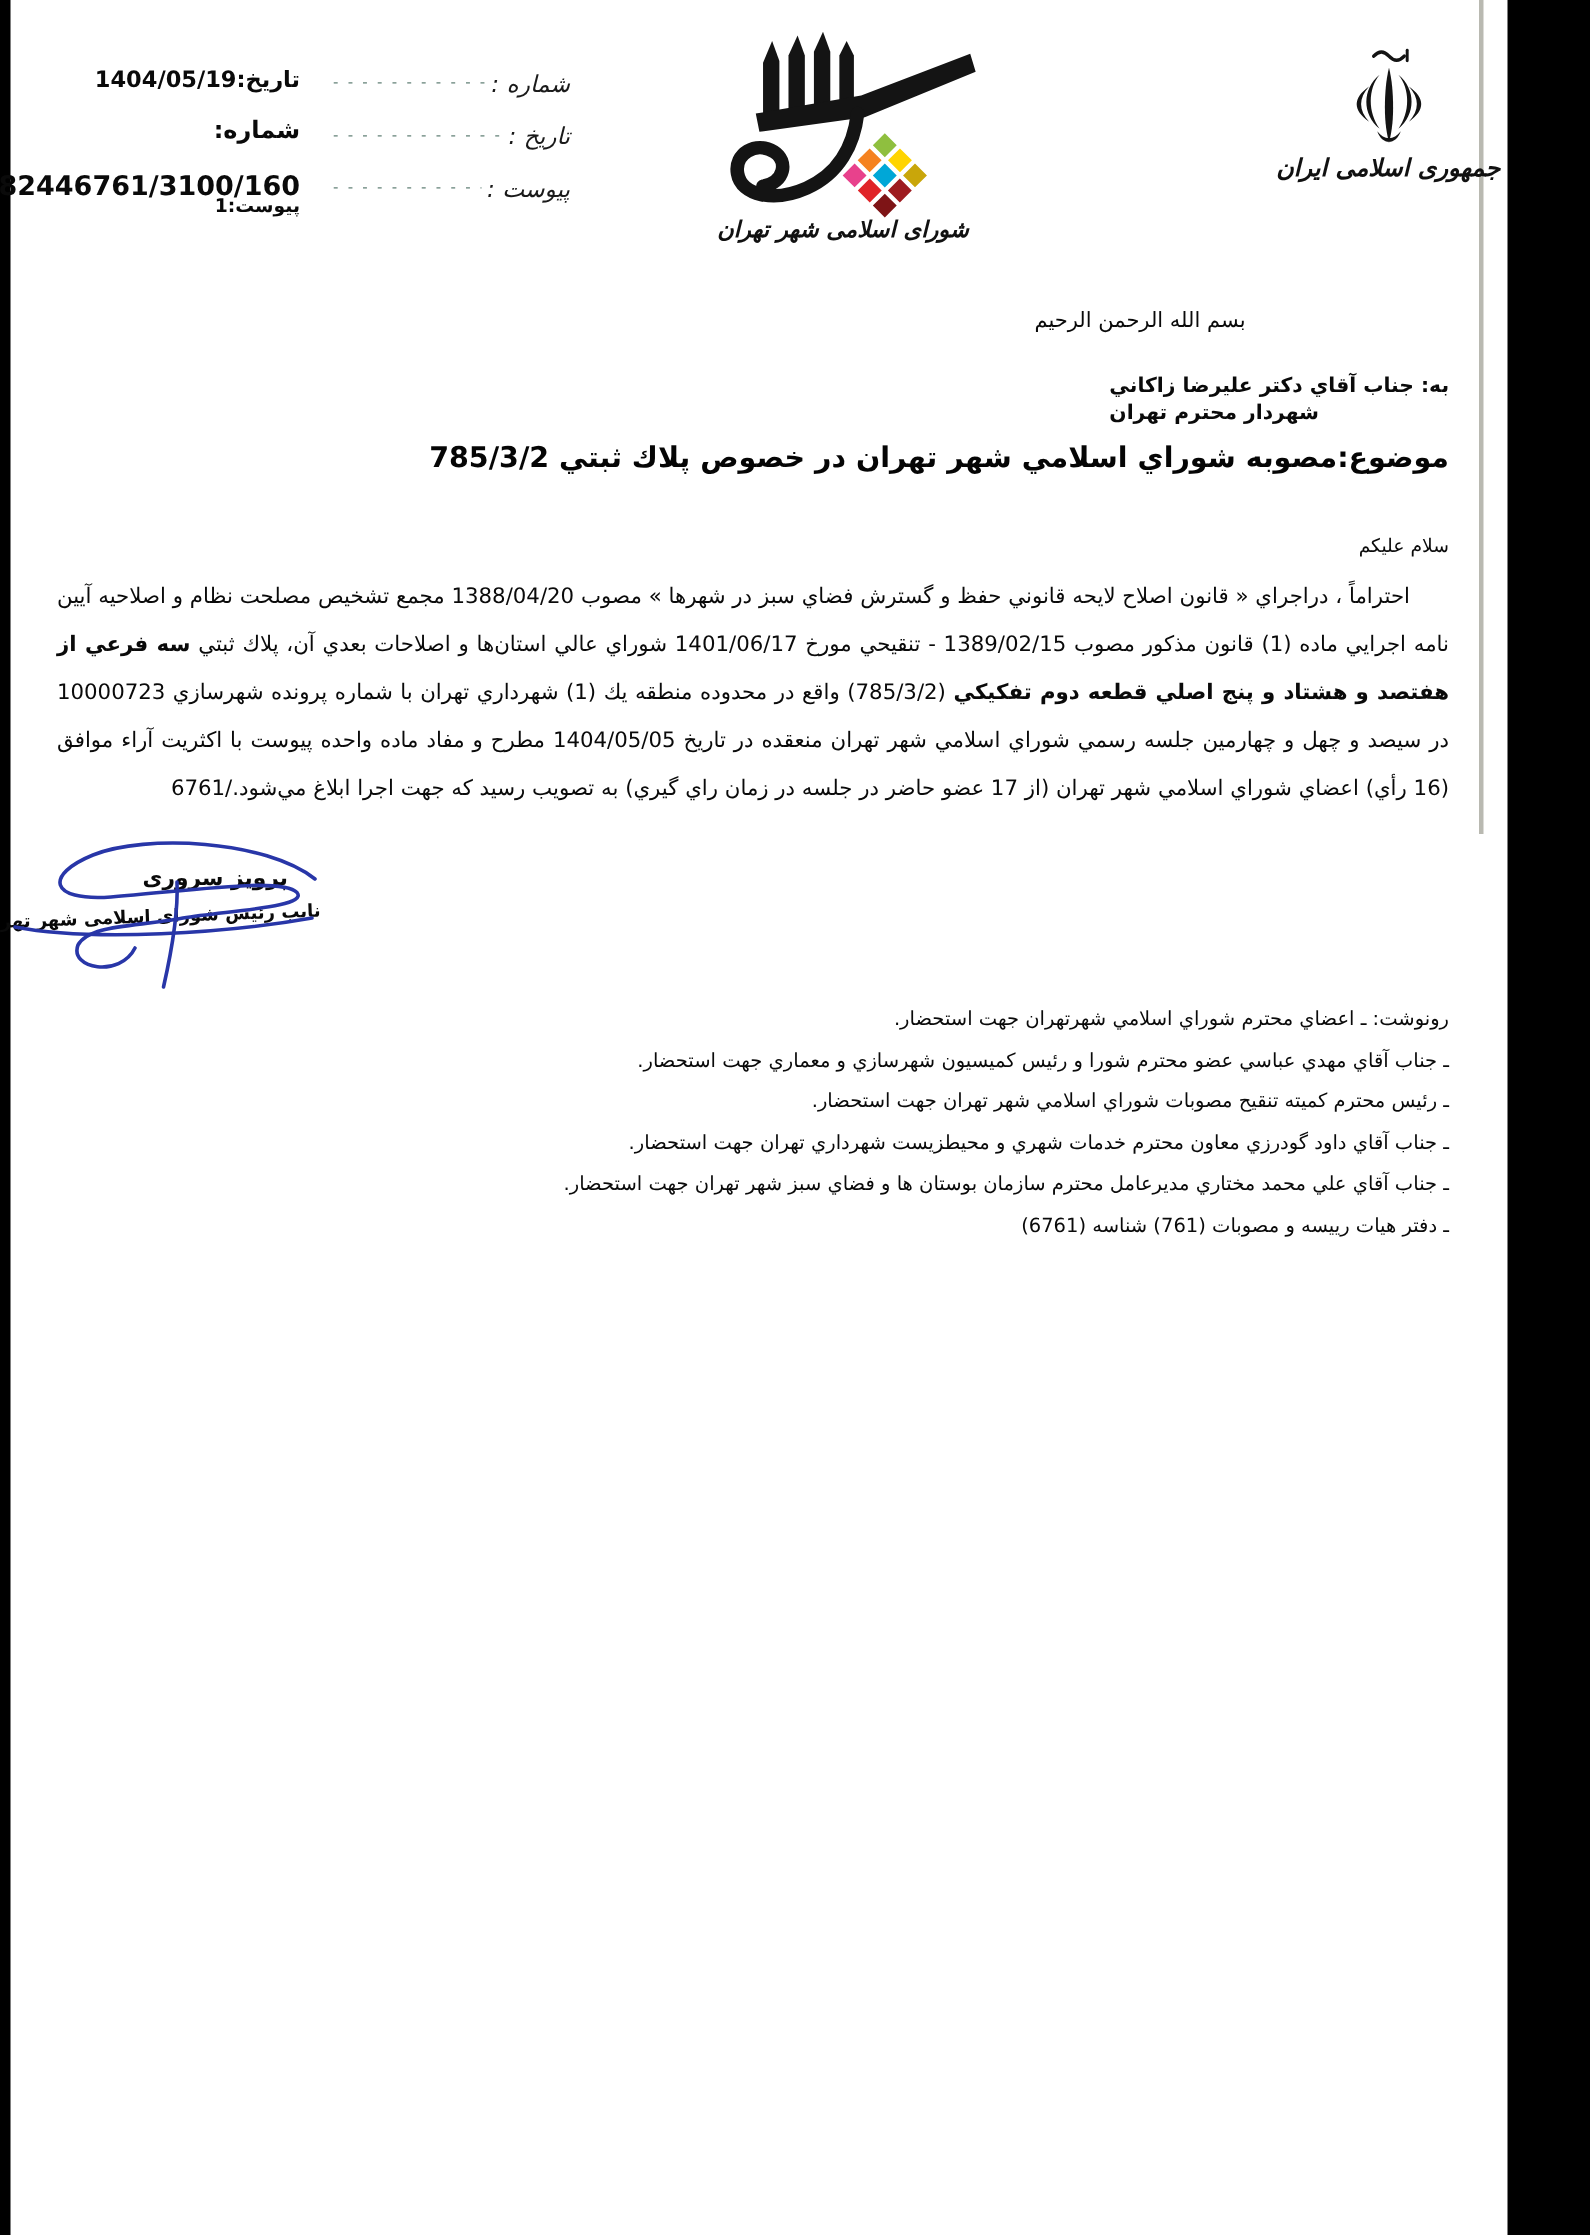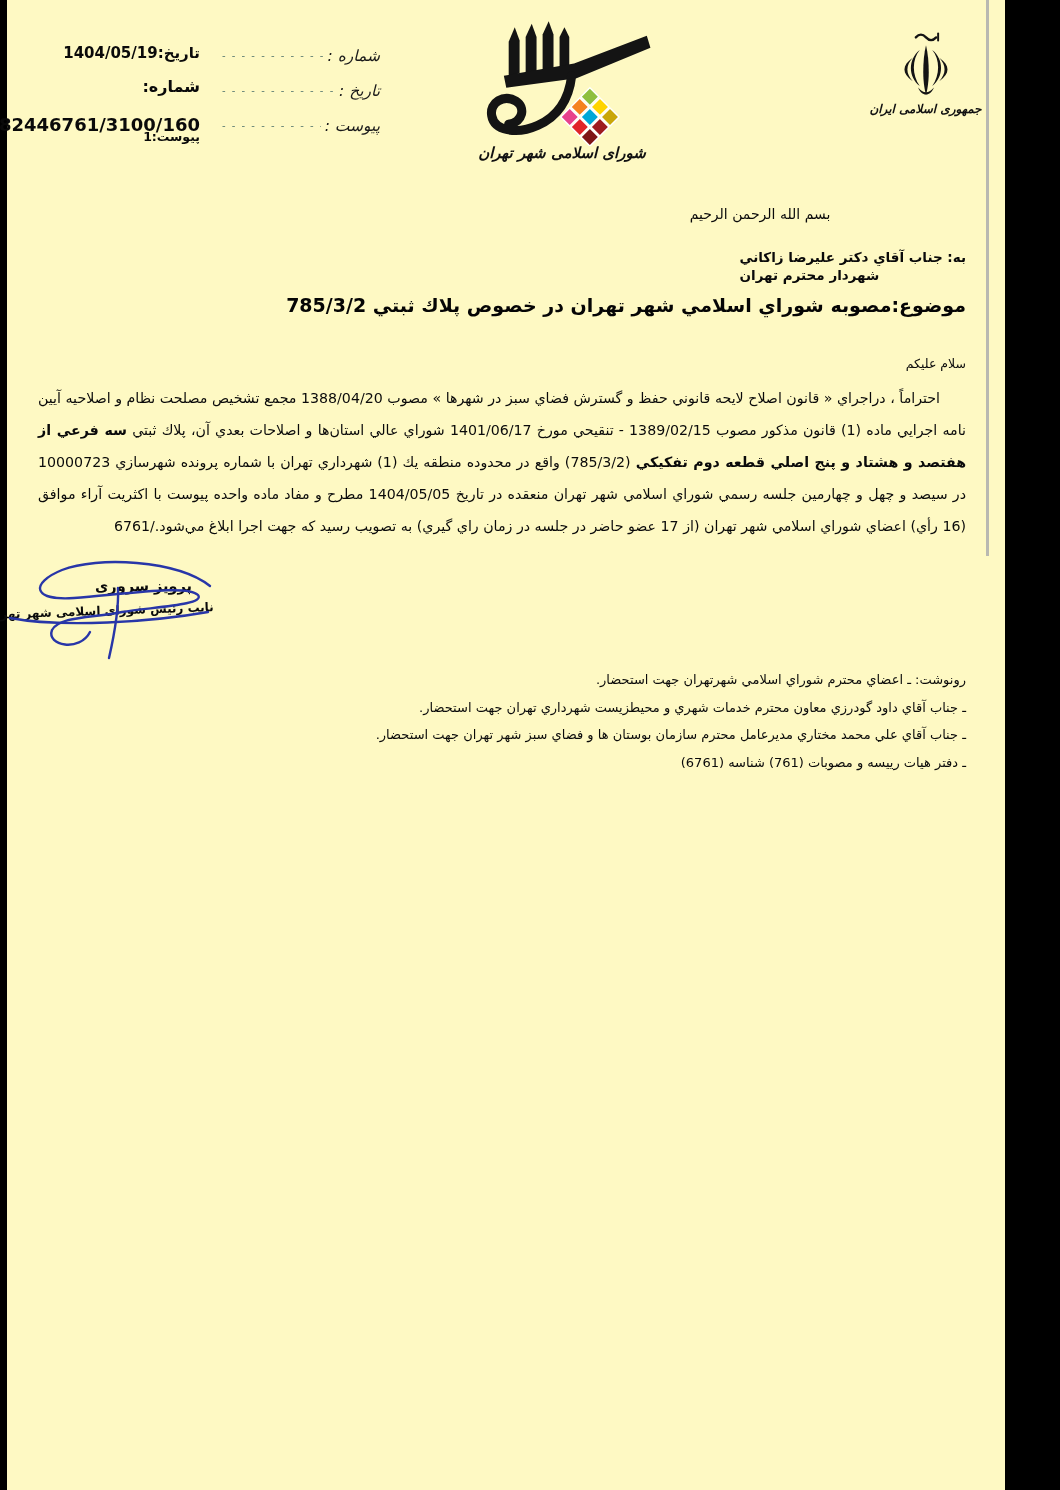--- a/index.html
+++ b/index.html
@@ -1,20 +1,20 @@
 <!DOCTYPE html>
 <html lang="fa"><head>
 <meta charset="utf-8">
 <style>
   * { margin:0; padding:0; box-sizing:border-box; }
   html,body { background:#222; }
   body { font-family:"DejaVu Sans", sans-serif; }
   .page {
     position:relative; width:1060px; height:1490px;
-    background:#fef9c3; overflow:hidden; margin:0 auto;
+    background:#ffffff; overflow:hidden; margin:0 auto;
   }
   .edge-left  { position:absolute; left:0; top:0; width:7px;  height:1490px; background:#000; }
   .edge-right { position:absolute; left:1005px; top:0; width:55px; height:1490px; background:#000; }
   .fold-line  { position:absolute; left:986px; top:0; width:3px; height:556px; background:#b9b9b1; }
 
   
   .info-block { position:absolute; left:30px; top:44px; width:170px; direction:rtl; text-align:right; color:#0a0a0a; }
   .info-date  { font-weight:bold; font-size:15px; white-space:nowrap; }
   .info-number-label { font-weight:bold; font-size:16px; margin-top:15px; }
   .info-number { font-weight:bold; font-size:18px; margin-top:18px; white-space:nowrap; }
@@ -25,21 +25,21 @@
   .form-row { height:35px; display:flex; align-items:center; gap:4px; }
   .ff-label { font-size:15.5px; font-style:italic; font-weight:normal; color:#1a1a1a; white-space:nowrap; }
   .ff-dots  { font-size:10px; color:#5d7c72; letter-spacing:1.5px; white-space:nowrap; overflow:hidden; direction:ltr; }
 
   
   .council-logo { position:absolute; left:462px; top:20px; width:200px; height:148px; text-align:center; }
   .council-caption { font-size:15px; font-weight:bold; font-style:italic; color:#111; margin-top:-6px; white-space:nowrap; }
 
   
   .iran-emblem { position:absolute; left:848px; top:28px; width:155px; text-align:center; }
-  .iran-caption { font-size:12px; font-weight:bold; font-style:italic; color:#111; margin-top:-2px; white-space:nowrap; }
+  .iran-caption { font-size:16px; font-weight:bold; font-style:italic; color:#111; margin-top:-2px; white-space:nowrap; }
 
   
   .bismillah { position:absolute; left:630px; top:206px; width:260px; text-align:center; font-size:14px; color:#0a0a0a; }
   .to-block { position:absolute; right:94px; top:248px; direction:rtl; text-align:left; font-weight:bold; font-size:13.5px; line-height:18px; color:#0a0a0a; }
   .subject  { position:absolute; right:94px; top:294px; direction:rtl; text-align:right; font-weight:bold; font-size:19px; color:#050505; white-space:nowrap; }
   .salutation { position:absolute; right:94px; top:356px; direction:rtl; font-size:12.5px; color:#0a0a0a; }
   .body-par {
     position:absolute; left:38px; top:382px; width:928px;
     direction:rtl; text-align:justify; text-indent:26px;
     font-size:14.2px; line-height:32px; color:#0a0a0a;
@@ -150,18 +150,20 @@
       <g fill="none" stroke-width="2.4" stroke-linecap="round" stroke="#2836a8">
         <path d="M208,34 C175,8 95,4 60,18 C28,31 30,49 72,46 C132,41 186,33 196,43 C204,53 150,55 120,60 C90,66 58,64 50,78 C44,94 78,100 88,80"></path>
         <path d="M116,36 C117,58 112,84 107,106"></path>
         <path d="M8,66 C60,76 150,70 206,60"></path>
       </g>
     </svg>
   </div>
 
   <div class="cc-block">
     <div class="cc-line">رونوشت: ـ اعضاي محترم شوراي اسلامي شهرتهران جهت استحضار.</div>
+    <div class="cc-line">ـ جناب آقاي مهدي عباسي عضو محترم شورا و رئيس كميسيون شهرسازي و معماري جهت استحضار.</div>
+    <div class="cc-line">ـ رئيس محترم كميته تنقيح مصوبات شوراي اسلامي شهر تهران جهت استحضار.</div>
     <div class="cc-line">ـ جناب آقاي داود گودرزي معاون محترم خدمات شهري و محيطزيست شهرداري تهران جهت استحضار.</div>
     <div class="cc-line">ـ جناب آقاي علي محمد مختاري مديرعامل محترم سازمان بوستان ها و فضاي سبز شهر تهران جهت استحضار.</div>
     <div class="cc-line">ـ دفتر هيات رييسه و مصوبات (761) شناسه (6761)</div>
   </div>
 
 </div>
 
 </body></html>

